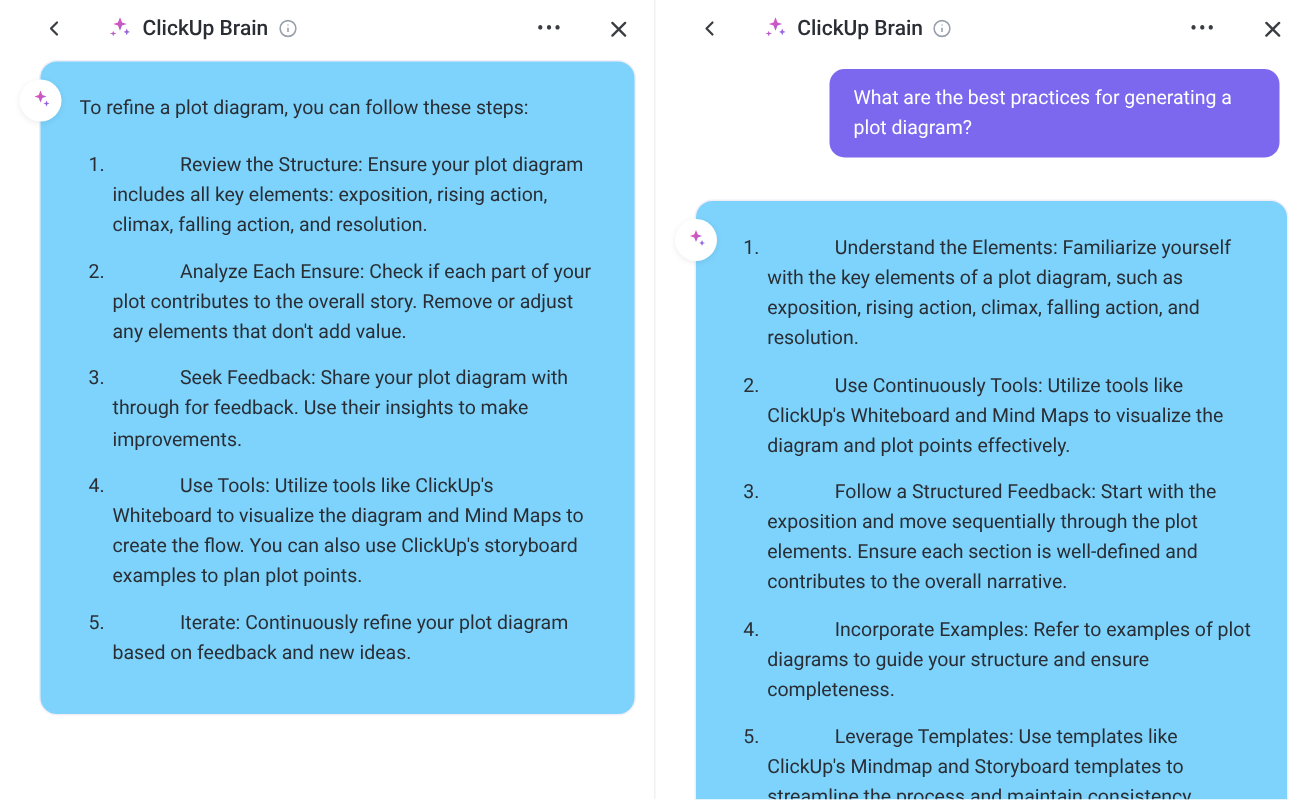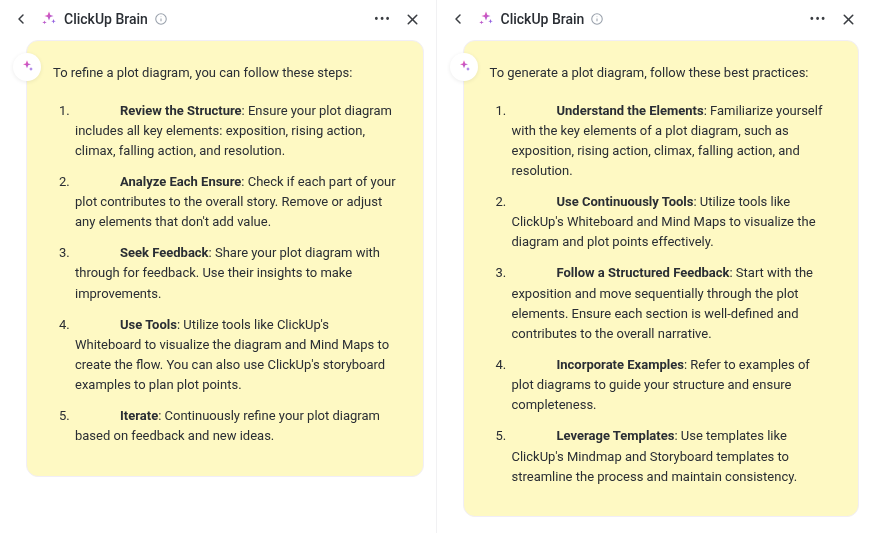--- a/index.html
+++ b/index.html
@@ -16,22 +16,22 @@
   .pane {
     flex: 1 1 50%;
     display: flex;
     flex-direction: column;
     position: relative;
     padding: 0;
   }
   .pane + .pane { border-left: 1px solid #f1f1f3; }
   .header {
     display: flex;
-    padding: 8px 12px 10px 10px;
-    gap: 8px;
+    padding: 8px 12px 10px 25px;
+    gap: 24px;
   }
   .back-btn, .more-btn, .close-btn {
     display: inline-flex;
     align-items: center;
     justify-content: center;
     width: 22px;
     height: 22px;
     cursor: pointer;
     color: #3a3d42;
   }
@@ -69,21 +69,21 @@
     font-size: 13px;
     line-height: 1.5;
     max-width: 300px;
     margin-left: auto;
     margin-right: 6px;
     margin-top: 6px;
     margin-bottom: 28px;
   }
   .ai-card {
     position: relative;
-    background: #fef9c3;
+    background: #7dd3fc;
     border: 1px solid #f1eef7;
     border-radius: 12px;
     padding: 22px 24px 18px 26px;
     margin-left: 14px;
   }
   .ai-icon-wrap {
     position: absolute;
     left: -14px;
     top: 12px;
     width: 28px;
@@ -106,21 +106,21 @@
     list-style: decimal;
     padding-left: 20px;
   }
   ol.steps li {
     font-size: 13px;
     color: #2a2e34;
     line-height: 1.55;
     margin-bottom: 11px;
     padding-left: 2px;
   }
-  ol.steps li .step-title { font-weight: 700; padding-left: 45px; }
+  ol.steps li .step-title { font-weight: 400; padding-left: 45px; }
 </style>
 </head>
 <body>
 
 <div class="pane">
   <div class="header">
     <span class="back-btn">
       <svg viewBox="0 0 24 24" width="16" height="16" fill="none" stroke="currentColor" stroke-width="2.2" stroke-linecap="round" stroke-linejoin="round">
           <polyline points="15 18 9 12 15 6"></polyline>
         </svg>
@@ -214,34 +214,34 @@
     <span class="more-btn more-dots">•••</span>
     <span class="close-btn">
       <svg viewBox="0 0 24 24" width="17" height="17" fill="none" stroke="currentColor" stroke-width="2.2" stroke-linecap="round">
           <line x1="6" y1="6" x2="18" y2="18"></line>
           <line x1="18" y1="6" x2="6" y2="18"></line>
         </svg>
     </span>
   </div>
 
   <div class="chat-area">
+    <div class="user-bubble">What are the best practices for generating a plot diagram?</div>
 
     <div class="ai-card">
       <div class="ai-icon-wrap">
         <svg viewBox="0 0 24 24">
             <defs>
               <linearGradient id="g4" x1="0" y1="0" x2="1" y2="1">
                 <stop offset="0%" stop-color="#ff4da6"></stop>
                 <stop offset="100%" stop-color="#7b68ee"></stop>
               </linearGradient>
             </defs>
             <path fill="url(#g4)" d="M12 2l1.8 4.6L18 8l-4.2 1.4L12 14l-1.8-4.6L6 8l4.2-1.4L12 2zm6 10l.9 2.3L21 15l-2.1.7L18 18l-.9-2.3L15 15l2.1-.7L18 12z"></path>
           </svg>
       </div>
-      <p class="intro">To generate a plot diagram, follow these best practices:</p>
       <ol class="steps">
         <li><span class="step-title">Understand the Elements</span><span>: Familiarize yourself with the key elements of a plot diagram, such as exposition, rising action, climax, falling action, and resolution.</span></li>
         <li><span class="step-title">Use Continuously Tools</span><span>: Utilize tools like ClickUp's Whiteboard and Mind Maps to visualize the diagram and plot points effectively.</span></li>
         <li><span class="step-title">Follow a Structured Feedback</span><span>: Start with the exposition and move sequentially through the plot elements. Ensure each section is well-defined and contributes to the overall narrative.</span></li>
         <li><span class="step-title">Incorporate Examples</span><span>: Refer to examples of plot diagrams to guide your structure and ensure completeness.</span></li>
         <li><span class="step-title">Leverage Templates</span><span>: Use templates like ClickUp's Mindmap and Storyboard templates to streamline the process and maintain consistency.</span></li>
       </ol>
     </div>
   </div>
 </div>

